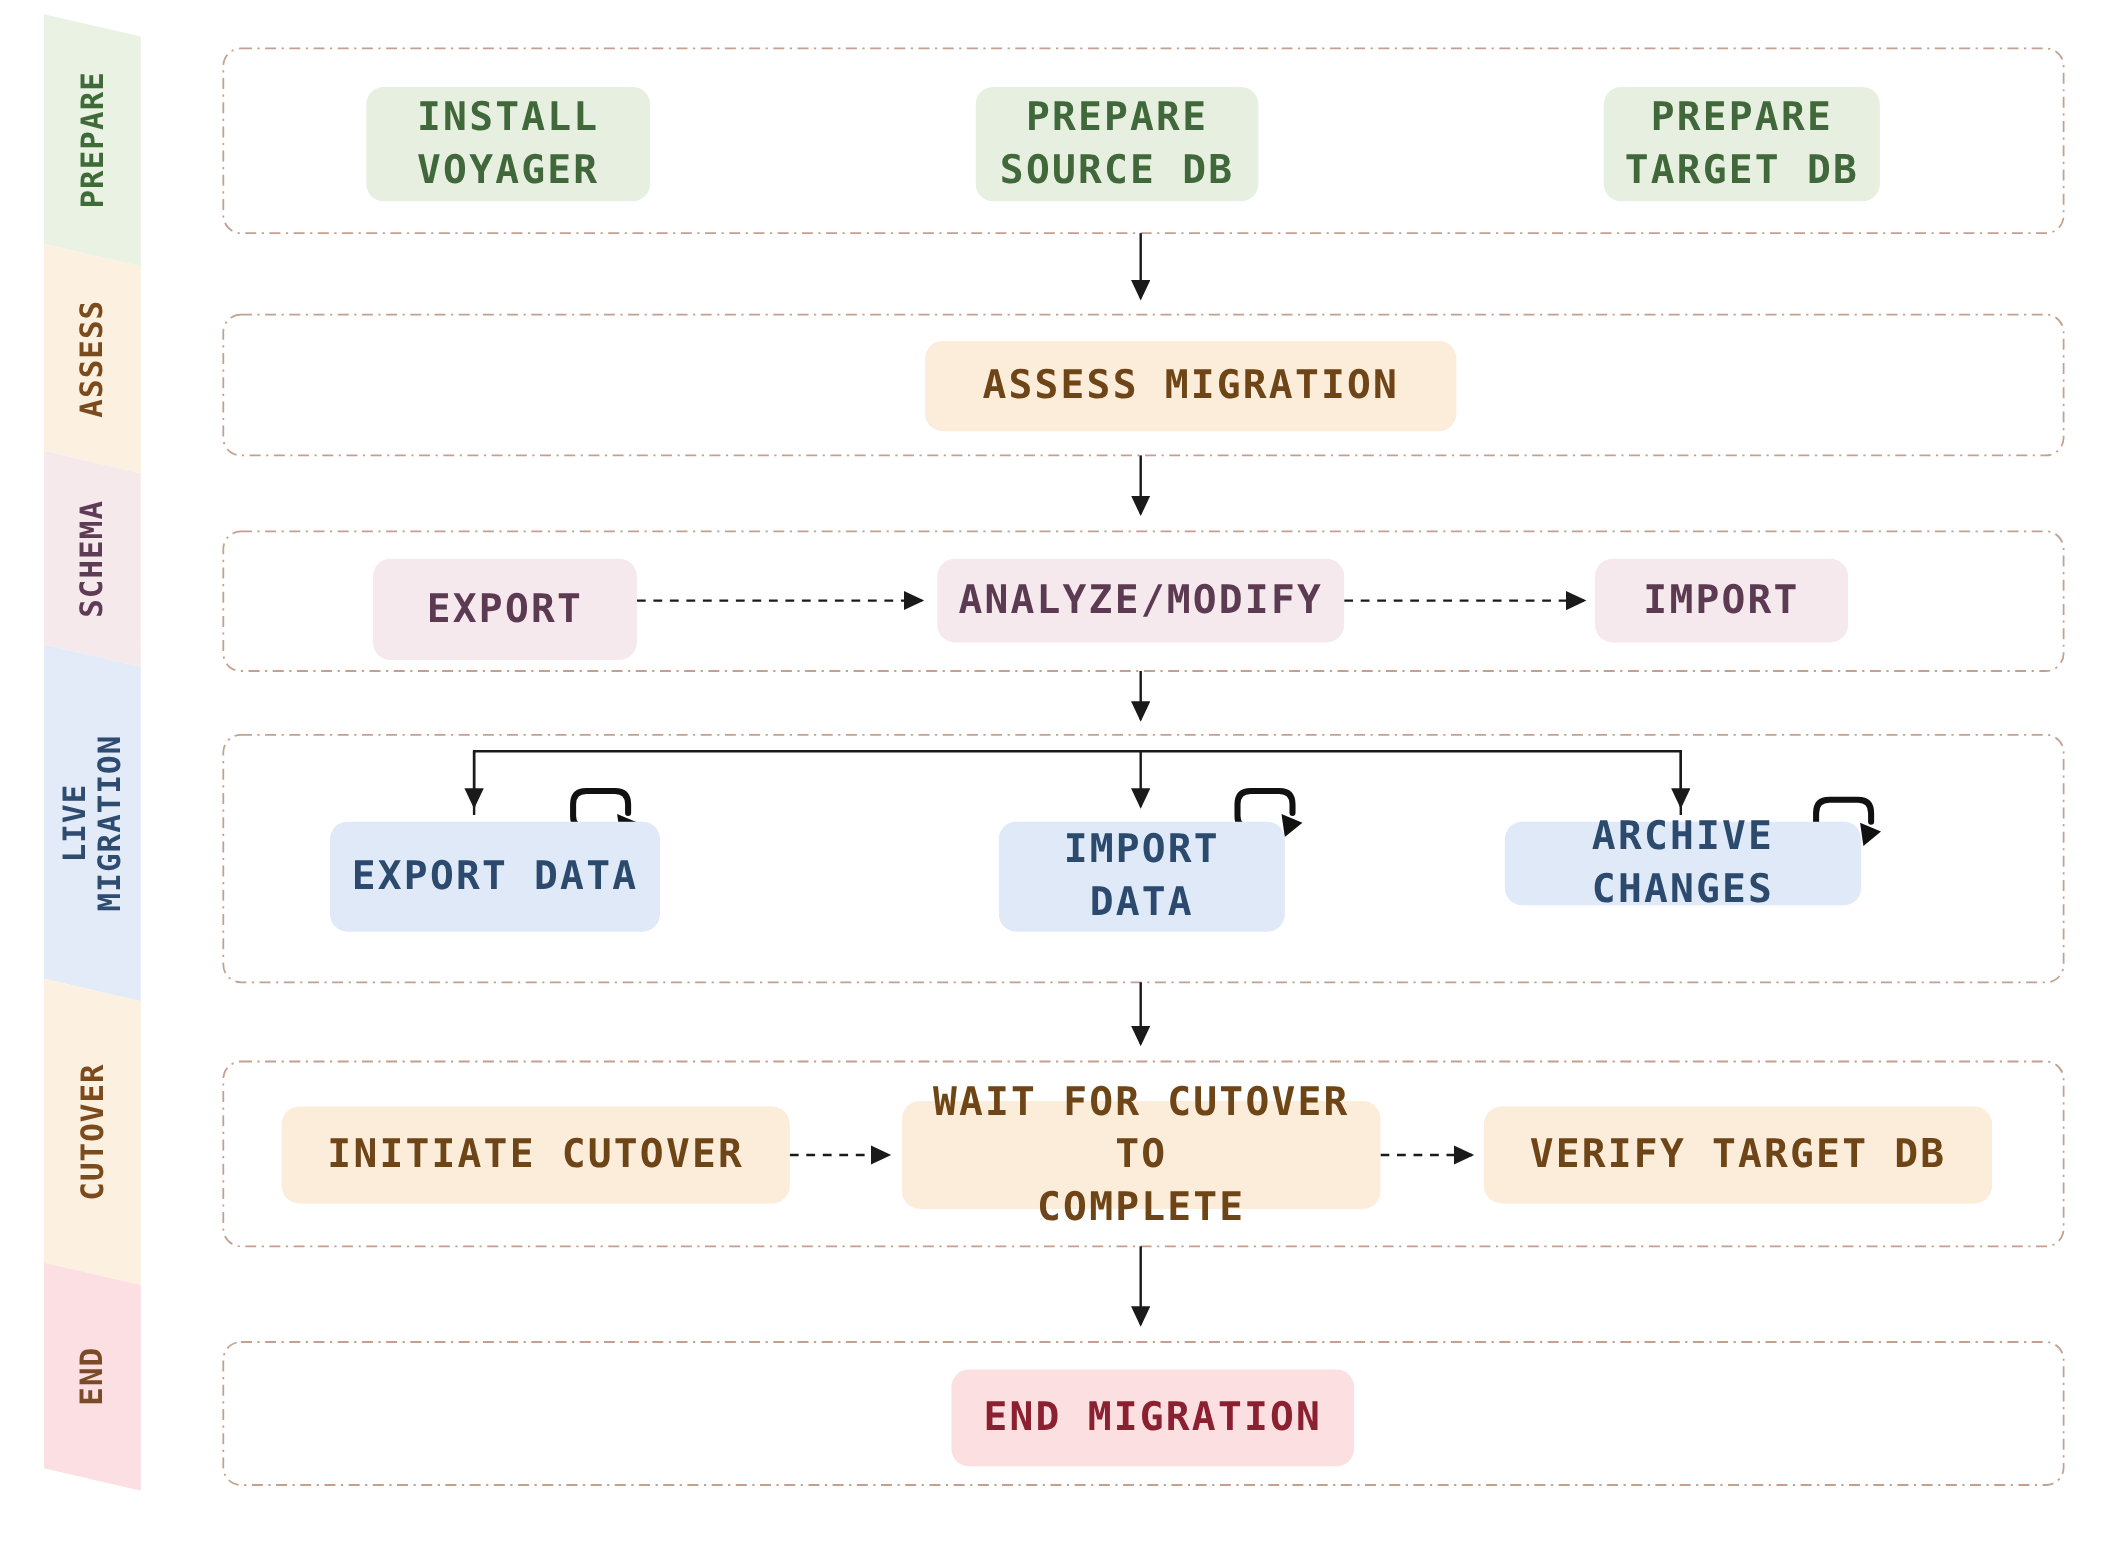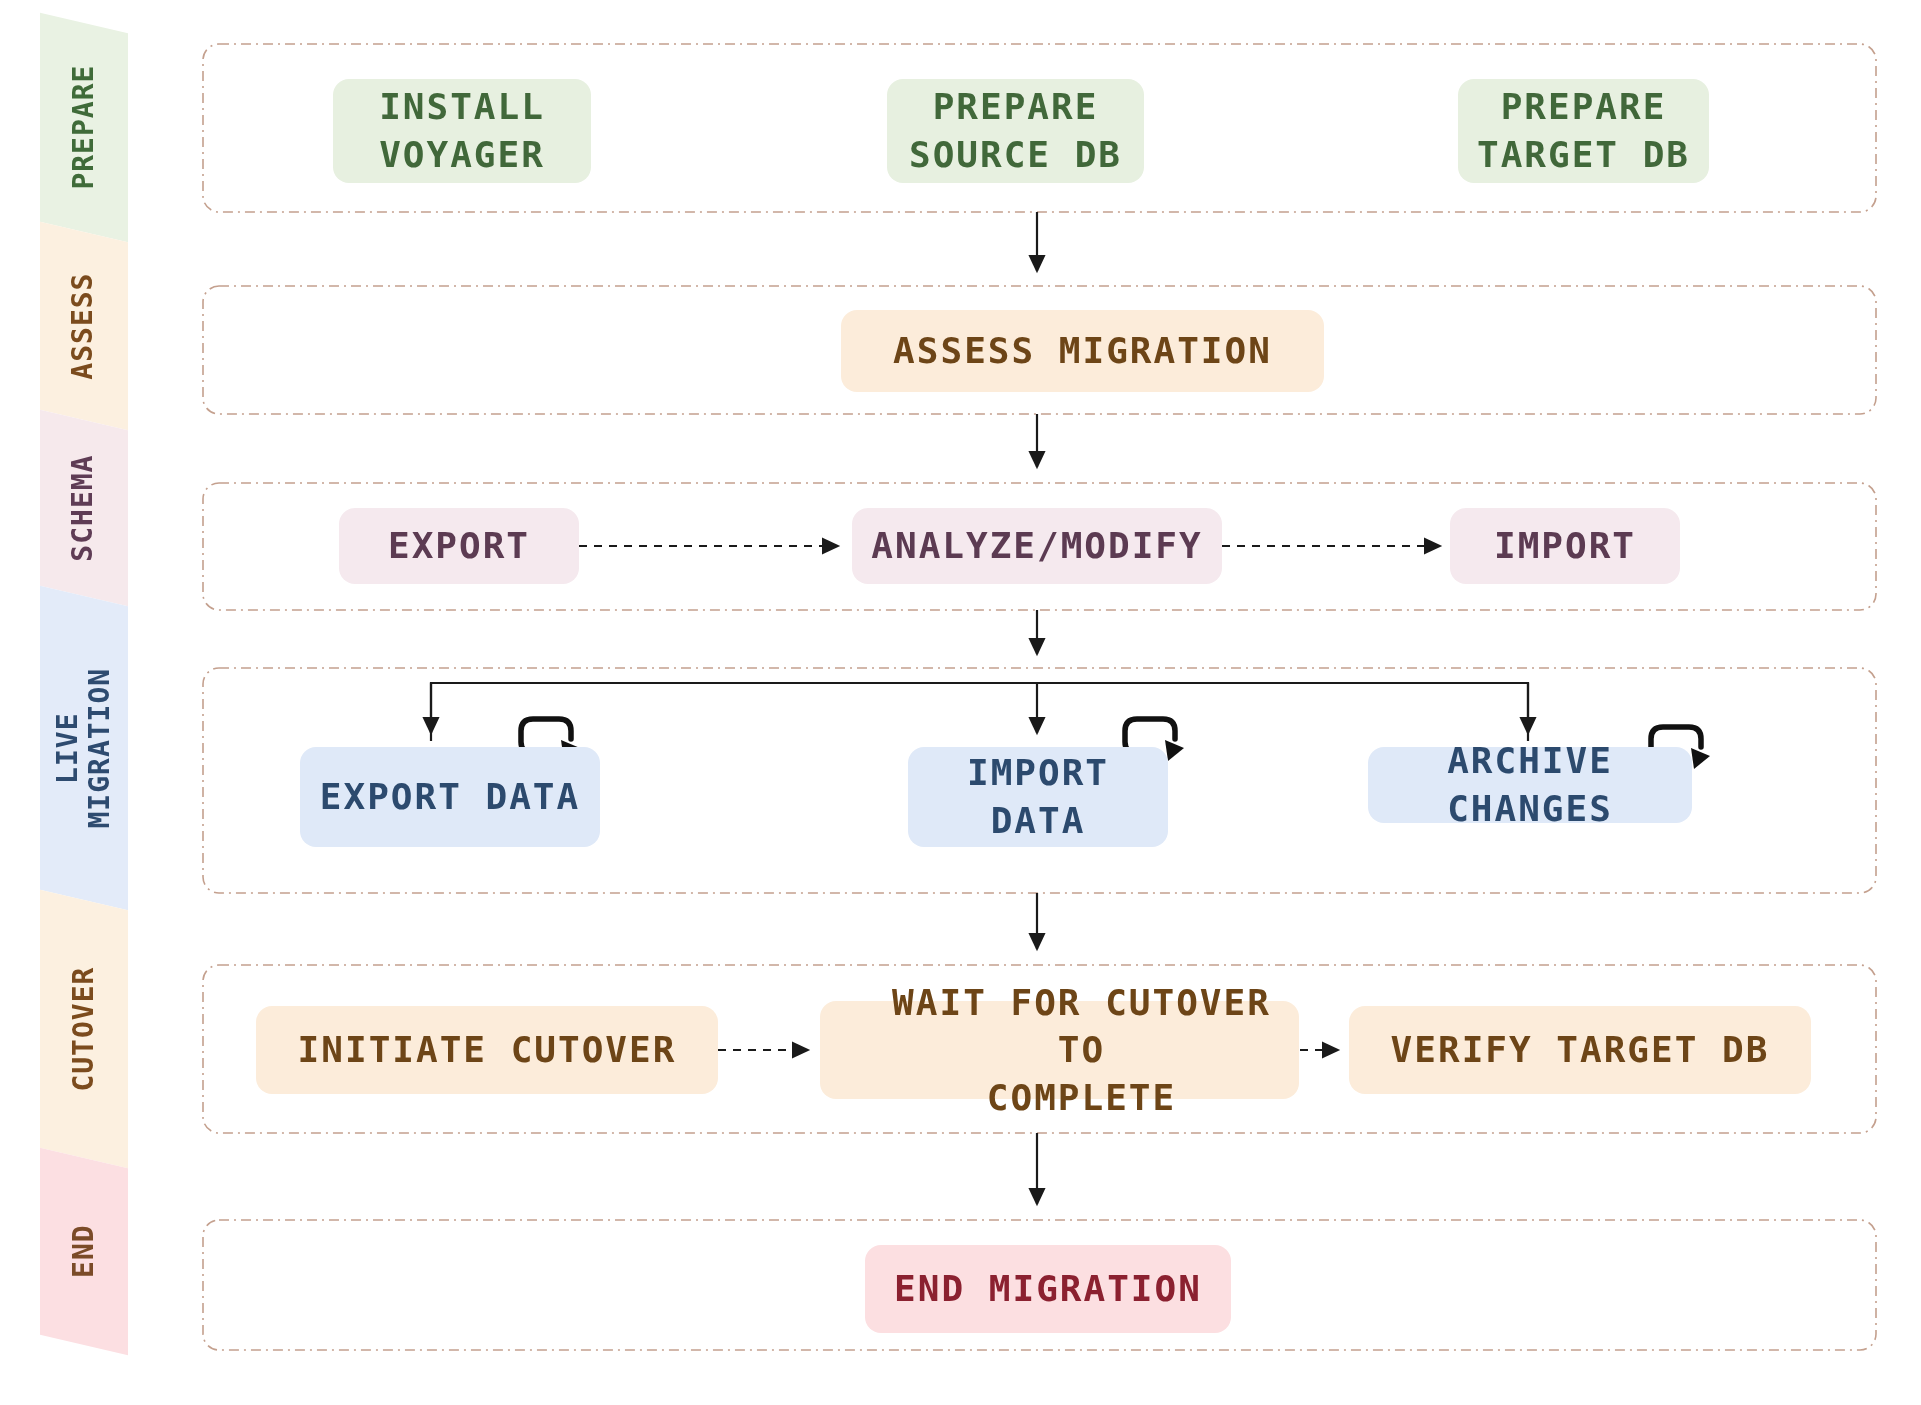--- a/index.html
+++ b/index.html
@@ -135,29 +135,29 @@
 
   <div class="node node-green" style="left:333px;top:79px;width:258px;height:104px;">INSTALL
 VOYAGER</div>
   <div class="node node-green" style="left:887px;top:79px;width:257px;height:104px;">PREPARE
 SOURCE DB</div>
   <div class="node node-green" style="left:1458px;top:79px;width:251px;height:104px;">PREPARE
 TARGET DB</div>
 
   <div class="node node-peach" style="left:827px;top:310px;width:483px;height:82px;margin-left:14px;">ASSESS MIGRATION</div>
 
-  <div class="node node-plum" style="left:339px;top:508px;width:240px;height:76px;">EXPORT</div>
+  <div class="node node-plum" style="left:339px;top:508px;width:240px;height:92px;">EXPORT</div>
   <div class="node node-plum" style="left:852px;top:508px;width:370px;height:76px;">ANALYZE/MODIFY</div>
   <div class="node node-plum" style="left:1450px;top:508px;width:230px;height:76px;">IMPORT</div>
 
   <div class="node node-blue" style="left:300px;top:747px;width:300px;height:100px;">EXPORT DATA</div>
   <div class="node node-blue" style="left:908px;top:747px;width:260px;height:100px;">IMPORT DATA</div>
   <div class="node node-blue" style="left:1368px;top:747px;width:324px;height:76px;">ARCHIVE
 CHANGES</div>
 
   <div class="node node-peach" style="left:256px;top:1006px;width:462px;height:88px;">INITIATE CUTOVER</div>
-  <div class="node node-peach" style="left:820px;top:1001px;width:435px;height:98px;padding-left:44px;">WAIT FOR CUTOVER TO
+  <div class="node node-peach" style="left:820px;top:1001px;width:435px;height:98px;">WAIT FOR CUTOVER TO
 COMPLETE</div>
   <div class="node node-peach" style="left:1349px;top:1006px;width:462px;height:88px;">VERIFY TARGET DB</div>
 
   <div class="node node-pink" style="left:865px;top:1245px;width:366px;height:88px;">END MIGRATION</div>
 
 </div>
 
 </body></html>

